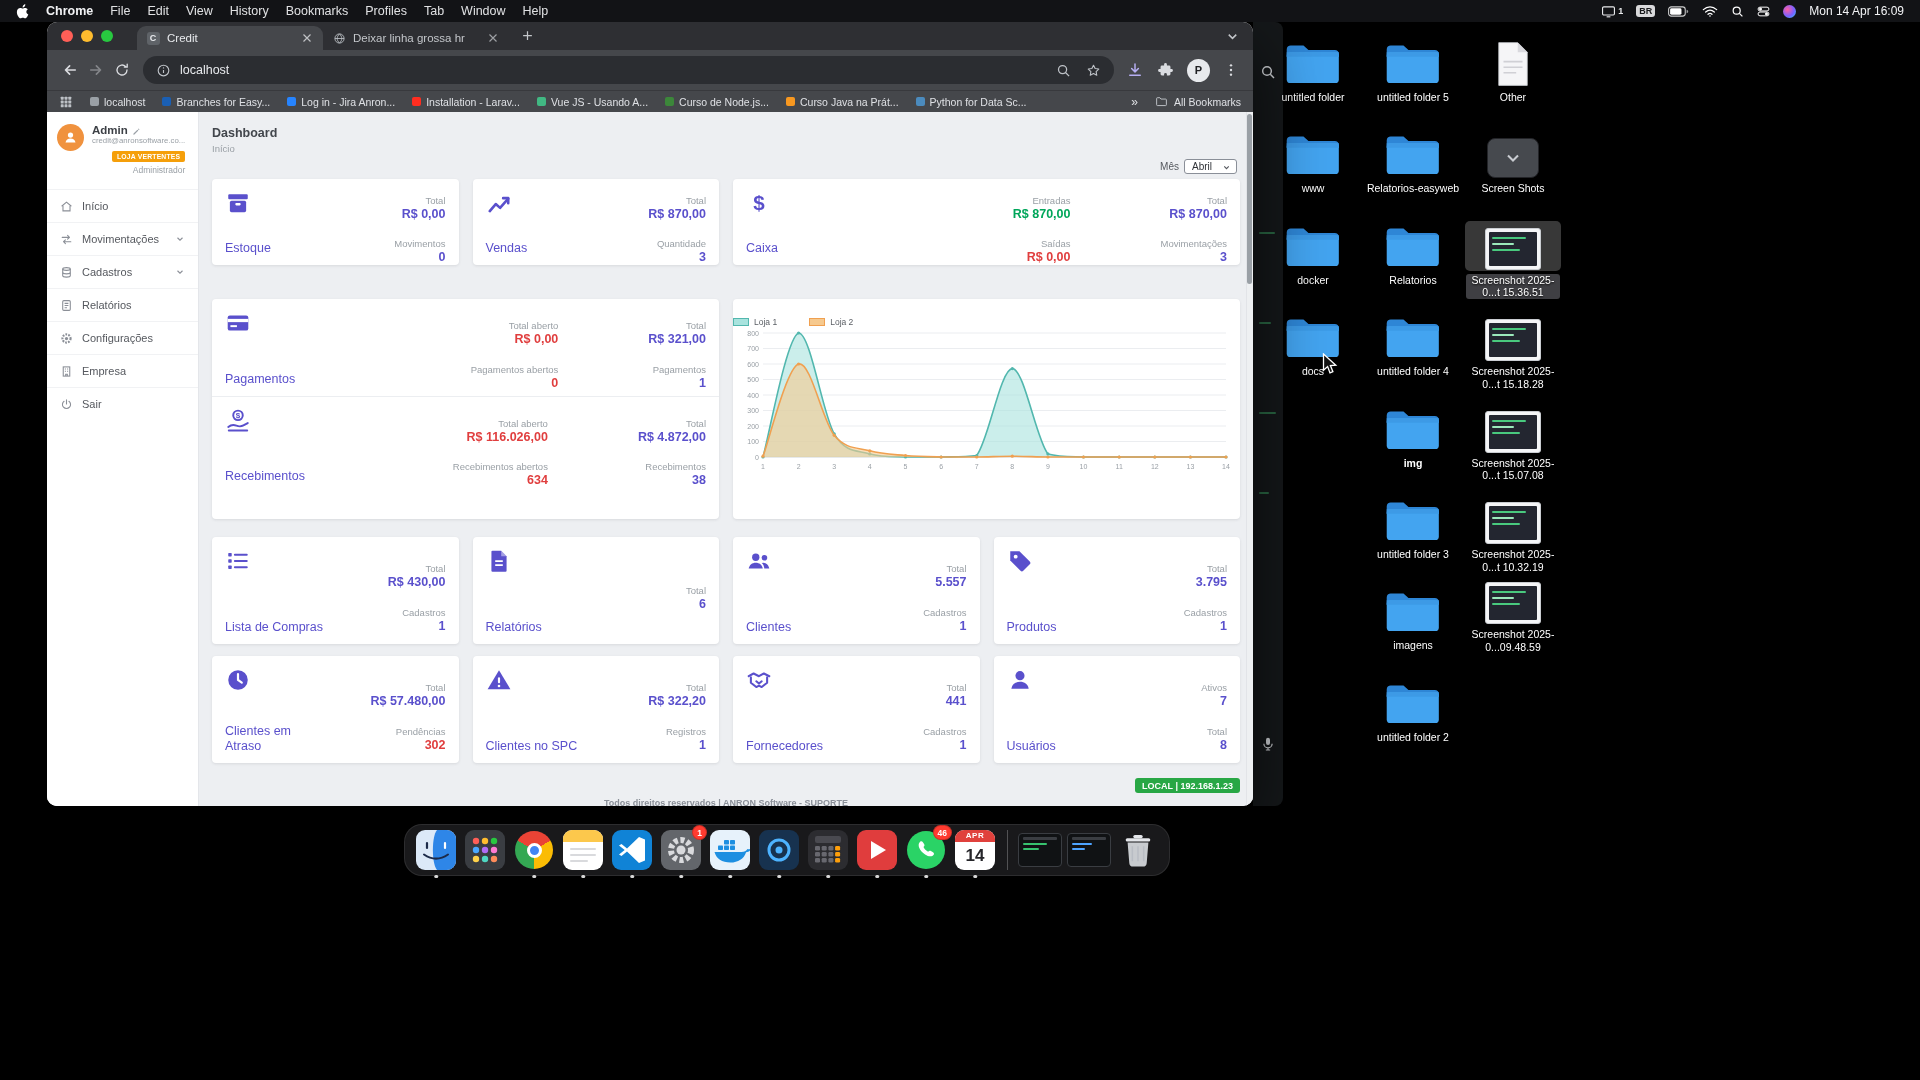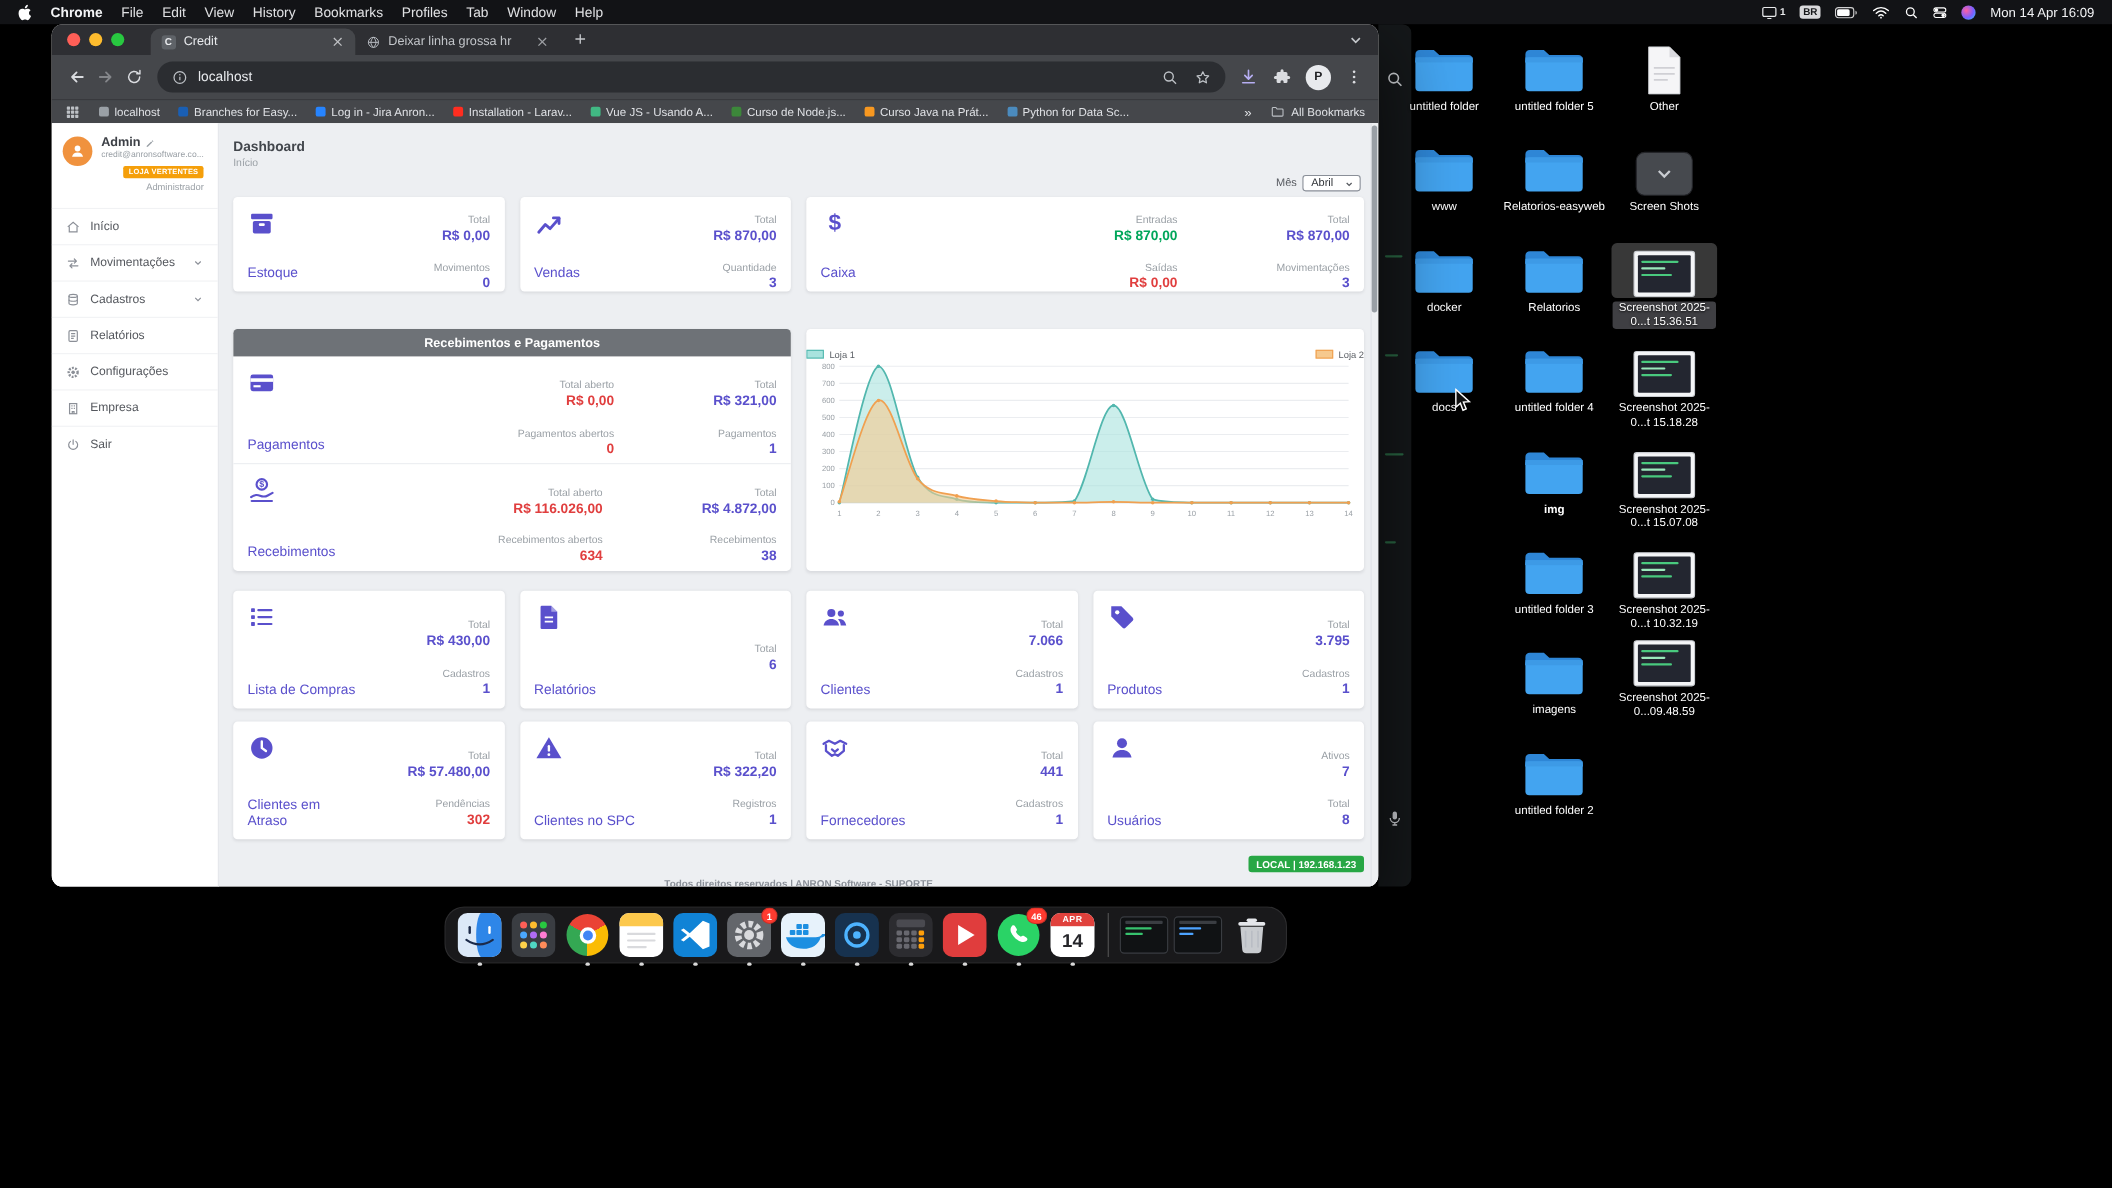--- a/index.html
+++ b/index.html
@@ -102,21 +102,21 @@
   .sval{font-size:12.5px;font-weight:bold;color:var(--accent);line-height:1.3;}
   .sval.red{color:var(--red);}
   .sval.green{color:var(--green);}
   .panel{position:absolute;background:#fff;border-radius:4px;box-shadow:0 1px 3px rgba(25,30,40,.1);overflow:hidden;}
   #panel-fin{left:13px;top:187px;width:507px;height:220px;}
   #panel-chart{left:534px;top:187px;width:507px;height:220px;}
   .phead{height:25px;background:#6e7277;color:#fff;font-size:11.5px;font-weight:bold;display:flex;align-items:center;justify-content:center;}
   .finsec{position:relative;height:97px;}
   .finsec + .finsec{border-top:1px solid #eceef1;}
   .chartwrap{position:relative;height:195px;}
-  .legend{position:absolute;top:18px;left:0;right:0;display:flex;justify-content:space-between;gap:19px;font-size:8.5px;color:#5a5e64;}
+  .legend{position:absolute;top:18px;left:0;right:0;display:flex;justify-content:flex-start;gap:32px;font-size:8.5px;color:#5a5e64;}
   .lg{display:flex;align-items:center;gap:5px;}
   .lgbox{width:16px;height:8px;border:1px solid;display:inline-block;}
   #chartsvg{position:absolute;left:3px;top:30px;}
   .pfoot-text{position:absolute;left:0;right:0;top:686px;text-align:center;font-size:9px;color:#8a8f98;font-weight:bold;}
   .pfoot-badge{position:absolute;right:13px;top:666px;background:#28a745;color:#fff;font-size:9px;font-weight:bold;padding:2.5px 7px;border-radius:3px;}
   .pscroll{position:absolute;right:0;top:0;width:7px;height:100%;background:#eef0f2;border-left:1px solid #e2e4e8;}
   .pthumb{position:absolute;top:2px;right:1px;width:5px;height:170px;background:#9aa0a6;border-radius:3px;}
 
   
   .dock{position:absolute;left:404px;top:824px;height:52px;background:rgba(40,40,44,.62);border:1px solid rgba(255,255,255,.09);border-radius:18px;display:flex;align-items:center;gap:5px;padding:0 9px;z-index:40;}
@@ -738,21 +738,20 @@
                   <div class="slabel">Total</div>
                   <div class="sval ">R$ 870,00</div>
                   <div class="slabel">Movimentações</div>
                   <div class="sval ">3</div>
                 </div>
               </div>
             </div>
           </div>
 
         <div class="panel" id="panel-fin">
-          <div class="phead">Recebimentos e Pagamentos</div>
           <div id="fin-sections">
               <div class="finsec">
                 <span class="cicon"><svg viewBox="0 0 24 24">
                     <rect x="2.5" y="5" width="19" height="14" rx="2" fill="currentColor"></rect>
                     <rect x="2.5" y="8.2" width="19" height="3" fill="#fff"></rect>
                     <rect x="5" y="14" width="6" height="1.8" fill="#fff"></rect>
                   </svg></span>
                 <div class="ctitle">Pagamentos</div>
                 <div class="cols">
                   <div class="scol">
@@ -909,21 +908,21 @@
               <span class="cicon"><svg viewBox="0 0 24 24" fill="currentColor">
                   <circle cx="9" cy="8.5" r="3.4"></circle>
                   <path d="M2.5 19c.6-3.6 3.2-5.5 6.5-5.5s5.9 1.9 6.5 5.5z"></path>
                   <circle cx="17" cy="9" r="2.6"></circle>
                   <path d="M16.2 13.6c2.6.3 4.4 1.8 5.1 4.6l.2.8h-4.6c-.2-2.2-1-4-2.4-5.1z"></path>
                 </svg></span>
               <div class="ctitle">Clientes</div>
               <div class="cols">
                 <div class="scol">
                   <div class="slabel">Total</div>
-                  <div class="sval ">7.066</div>
+                  <div class="sval ">5.557</div>
                   <div class="slabel">Cadastros</div>
                   <div class="sval ">1</div>
                 </div>
               </div>
             </div>
             <div class="card">
               <span class="cicon"><svg viewBox="0 0 24 24">
                   <path d="M3 3h8.5L21 12.5a1.8 1.8 0 0 1 0 2.5l-6 6a1.8 1.8 0 0 1-2.5 0L3 11.5z" fill="currentColor"></path>
                   <circle cx="8" cy="8" r="1.8" fill="#fff"></circle>
                 </svg></span>

